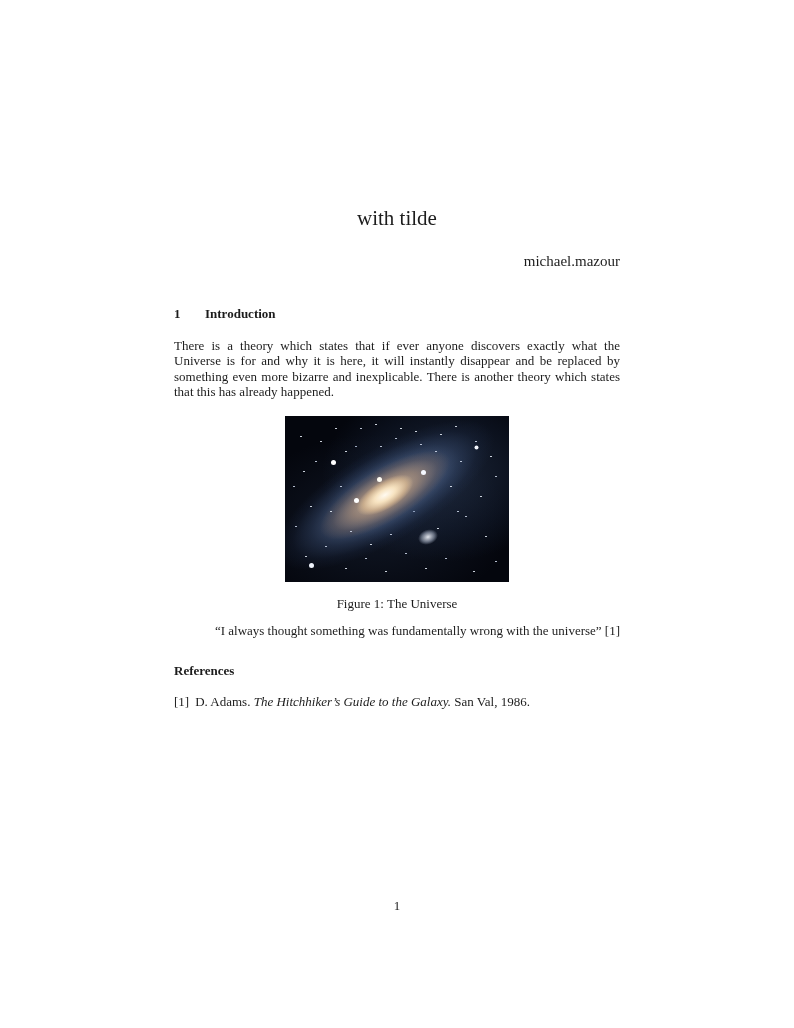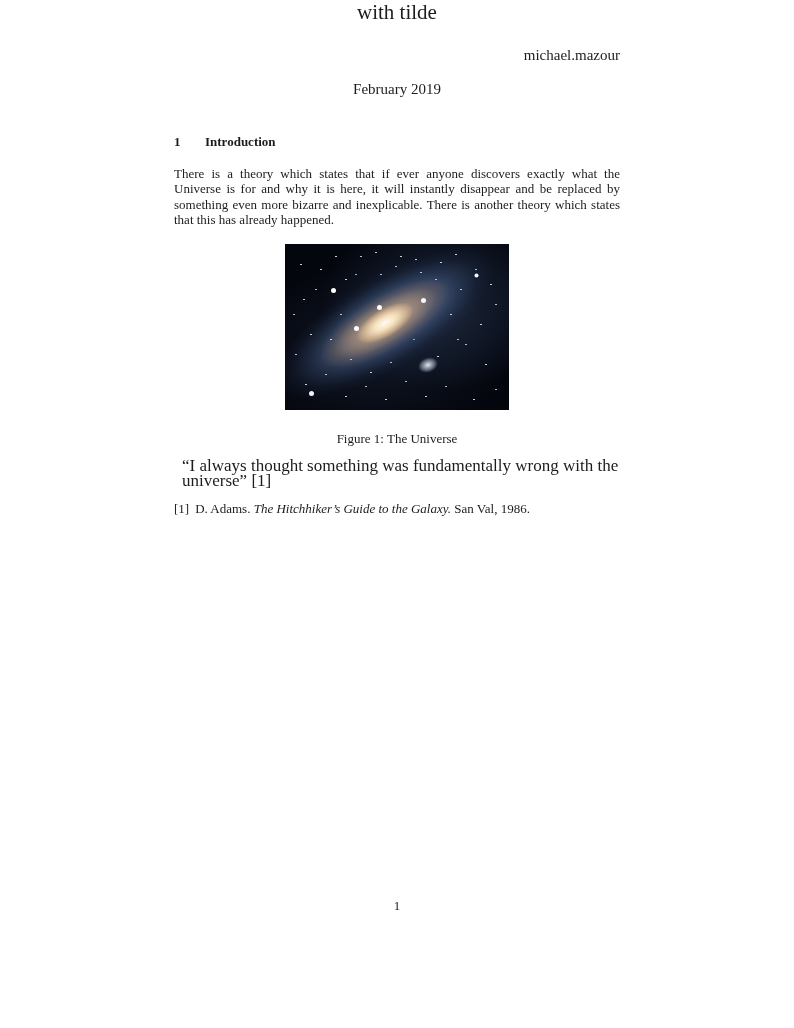--- a/index.html
+++ b/index.html
@@ -17,20 +17,21 @@
   }
   .content {
     position: absolute;
     left: 174px;
     top: 0;
     width: 446px;
   }
   .titleblock { text-align: center; }
   .doc-title {
     margin: 0;
+    padding-top: 206px;
     font-size: 21px;
     line-height: 25px;
     font-weight: normal;
   }
   .doc-author {
     margin: 21px 0 0 0;
     font-size: 15px;
     line-height: 18px;
     text-align: right;
   }
@@ -52,22 +53,23 @@
     min-width: 31px;
   }
   .body-para {
     margin: 14px 0 16px 0;
     font-size: 13px;
     line-height: 15.4px;
     text-align: justify;
   }
   .quote-para {
     margin: 11px 0 0 8px;
-    font-size: 17px;
+    font-size: 13px;
     line-height: 15.4px;
+    text-align: right;
   }
   .figure-block {
     margin: 12px 0 0 0;
     text-align: center;
   }
   .figure-image {
     display: inline-block;
     width: 224px;
     height: 166px;
     background: #04060d;
@@ -159,21 +161,21 @@
     left: 0; top: 0;
     width: 3px; height: 3px;
     border-radius: 50%;
     background: transparent;
     box-shadow:
       70px 83px 0 1px #ffffff, 137px 55px 0 1px #f5f8ff,
       47px 45px 0 1px #ffffff, 25px 148px 0 1px #eef2fb,
       190px 30px 0 0.5px #f5f8ff, 93px 62px 0 1px #fffdf5;
   }
   .figure-caption {
-    margin: 21px 0 0 0;
+    margin: 14px 0 0 0;
     font-size: 13px;
     line-height: 16px;
     text-align: center;
   }
   .references-list {
     margin: 13px 0 0 0;
     font-size: 13px;
     line-height: 16px;
   }
   .ref-entry {
@@ -195,21 +197,20 @@
   }
 </style>
 </head>
 <body>
 
 <div class="content">
 
   <div class="titleblock">
     <h1 class="doc-title">with tilde</h1>
     <p class="doc-author">michael.mazour</p>
-    <p class="doc-date">February 2019</p>
   </div>
 
   <h2 class="section-heading"><span class="sec-num">1</span><span>Introduction</span></h2>
 
   <p class="body-para">There is a theory which states that if ever anyone discovers exactly what the Universe is for and why it is here, it will instantly disappear and be replaced by something even more bizarre and inexplicable. There is another theory which states that this has already happened.</p>
 
   <div class="figure-block">
     <div class="figure-image">
       <div class="sky-haze"></div>
       <div class="galaxy-halo"></div>
@@ -218,20 +219,21 @@
       <div class="companion-galaxy"></div>
       <div class="stars-small"></div>
       <div class="stars-bright"></div>
     </div>
     <p class="figure-caption">Figure 1: The Universe</p>
   </div>
 
 
   <p class="quote-para">“I always thought something was fundamentally wrong with the universe” [1]</p>
 
+  <h2 class="section-heading refs-heading">References</h2>
 
   <div class="references-list">
     <div class="ref-entry">
       <span class="ref-label">[1]</span>
       <span class="ref-text"><span>D. Adams.</span> <span class="ref-title-italic">The Hitchhiker’s Guide to the Galaxy.</span> <span>San Val, 1986.</span></span>
     </div>
   </div>
 
 </div>
 

